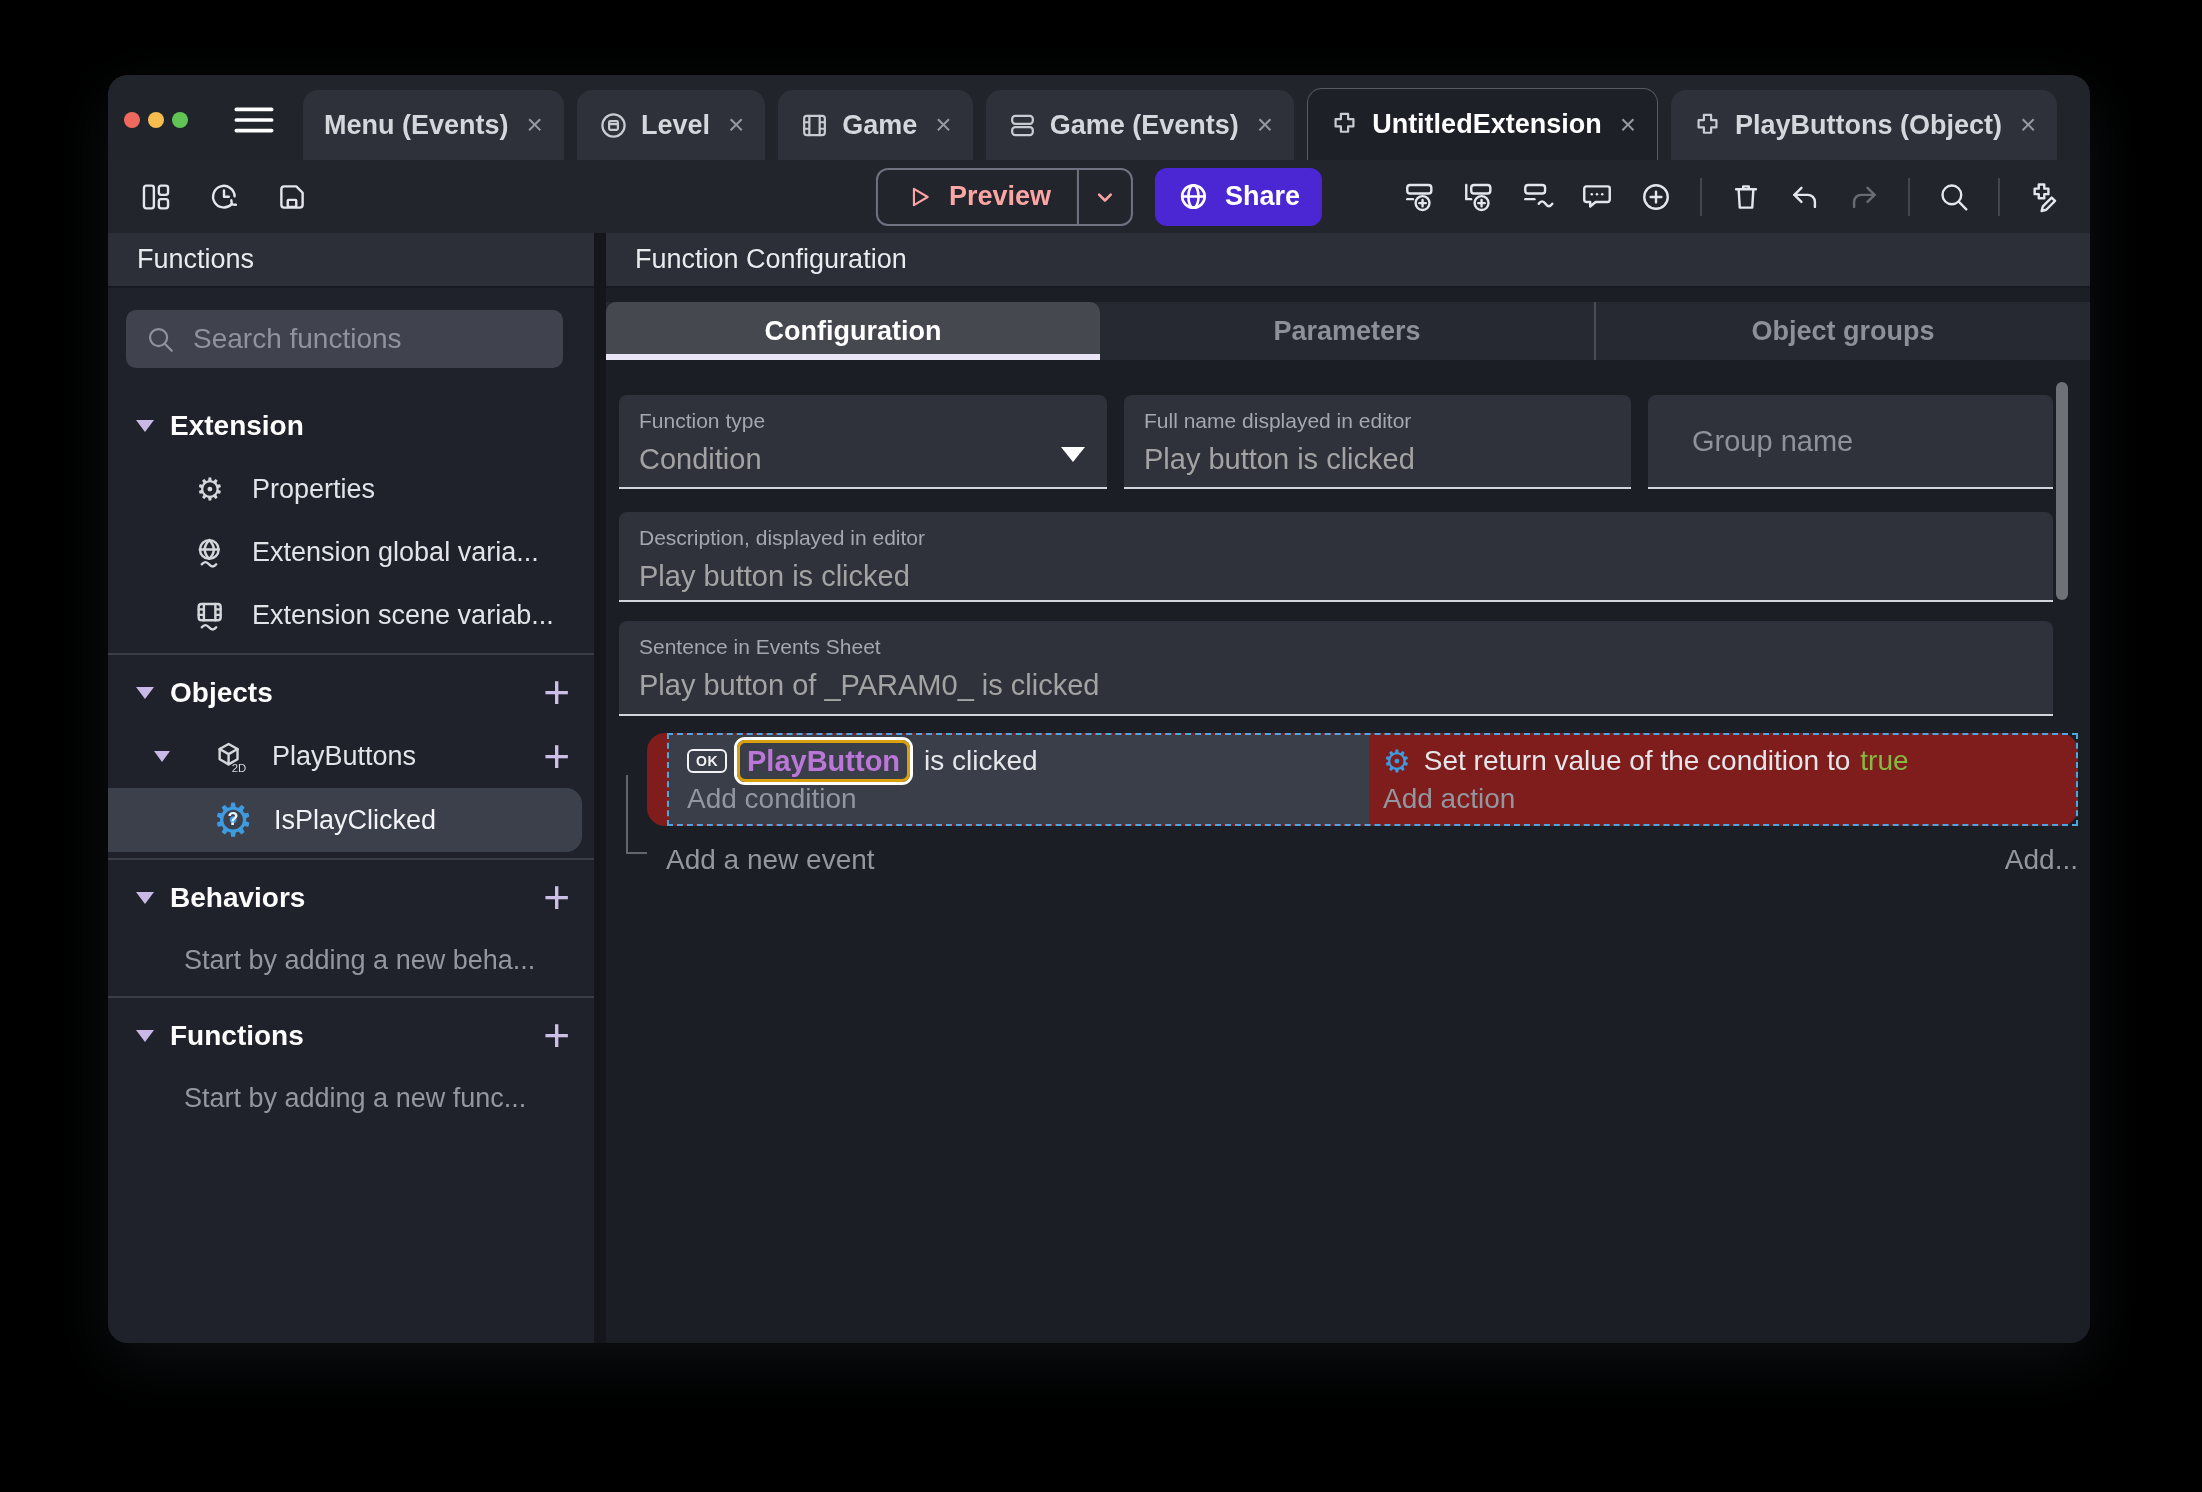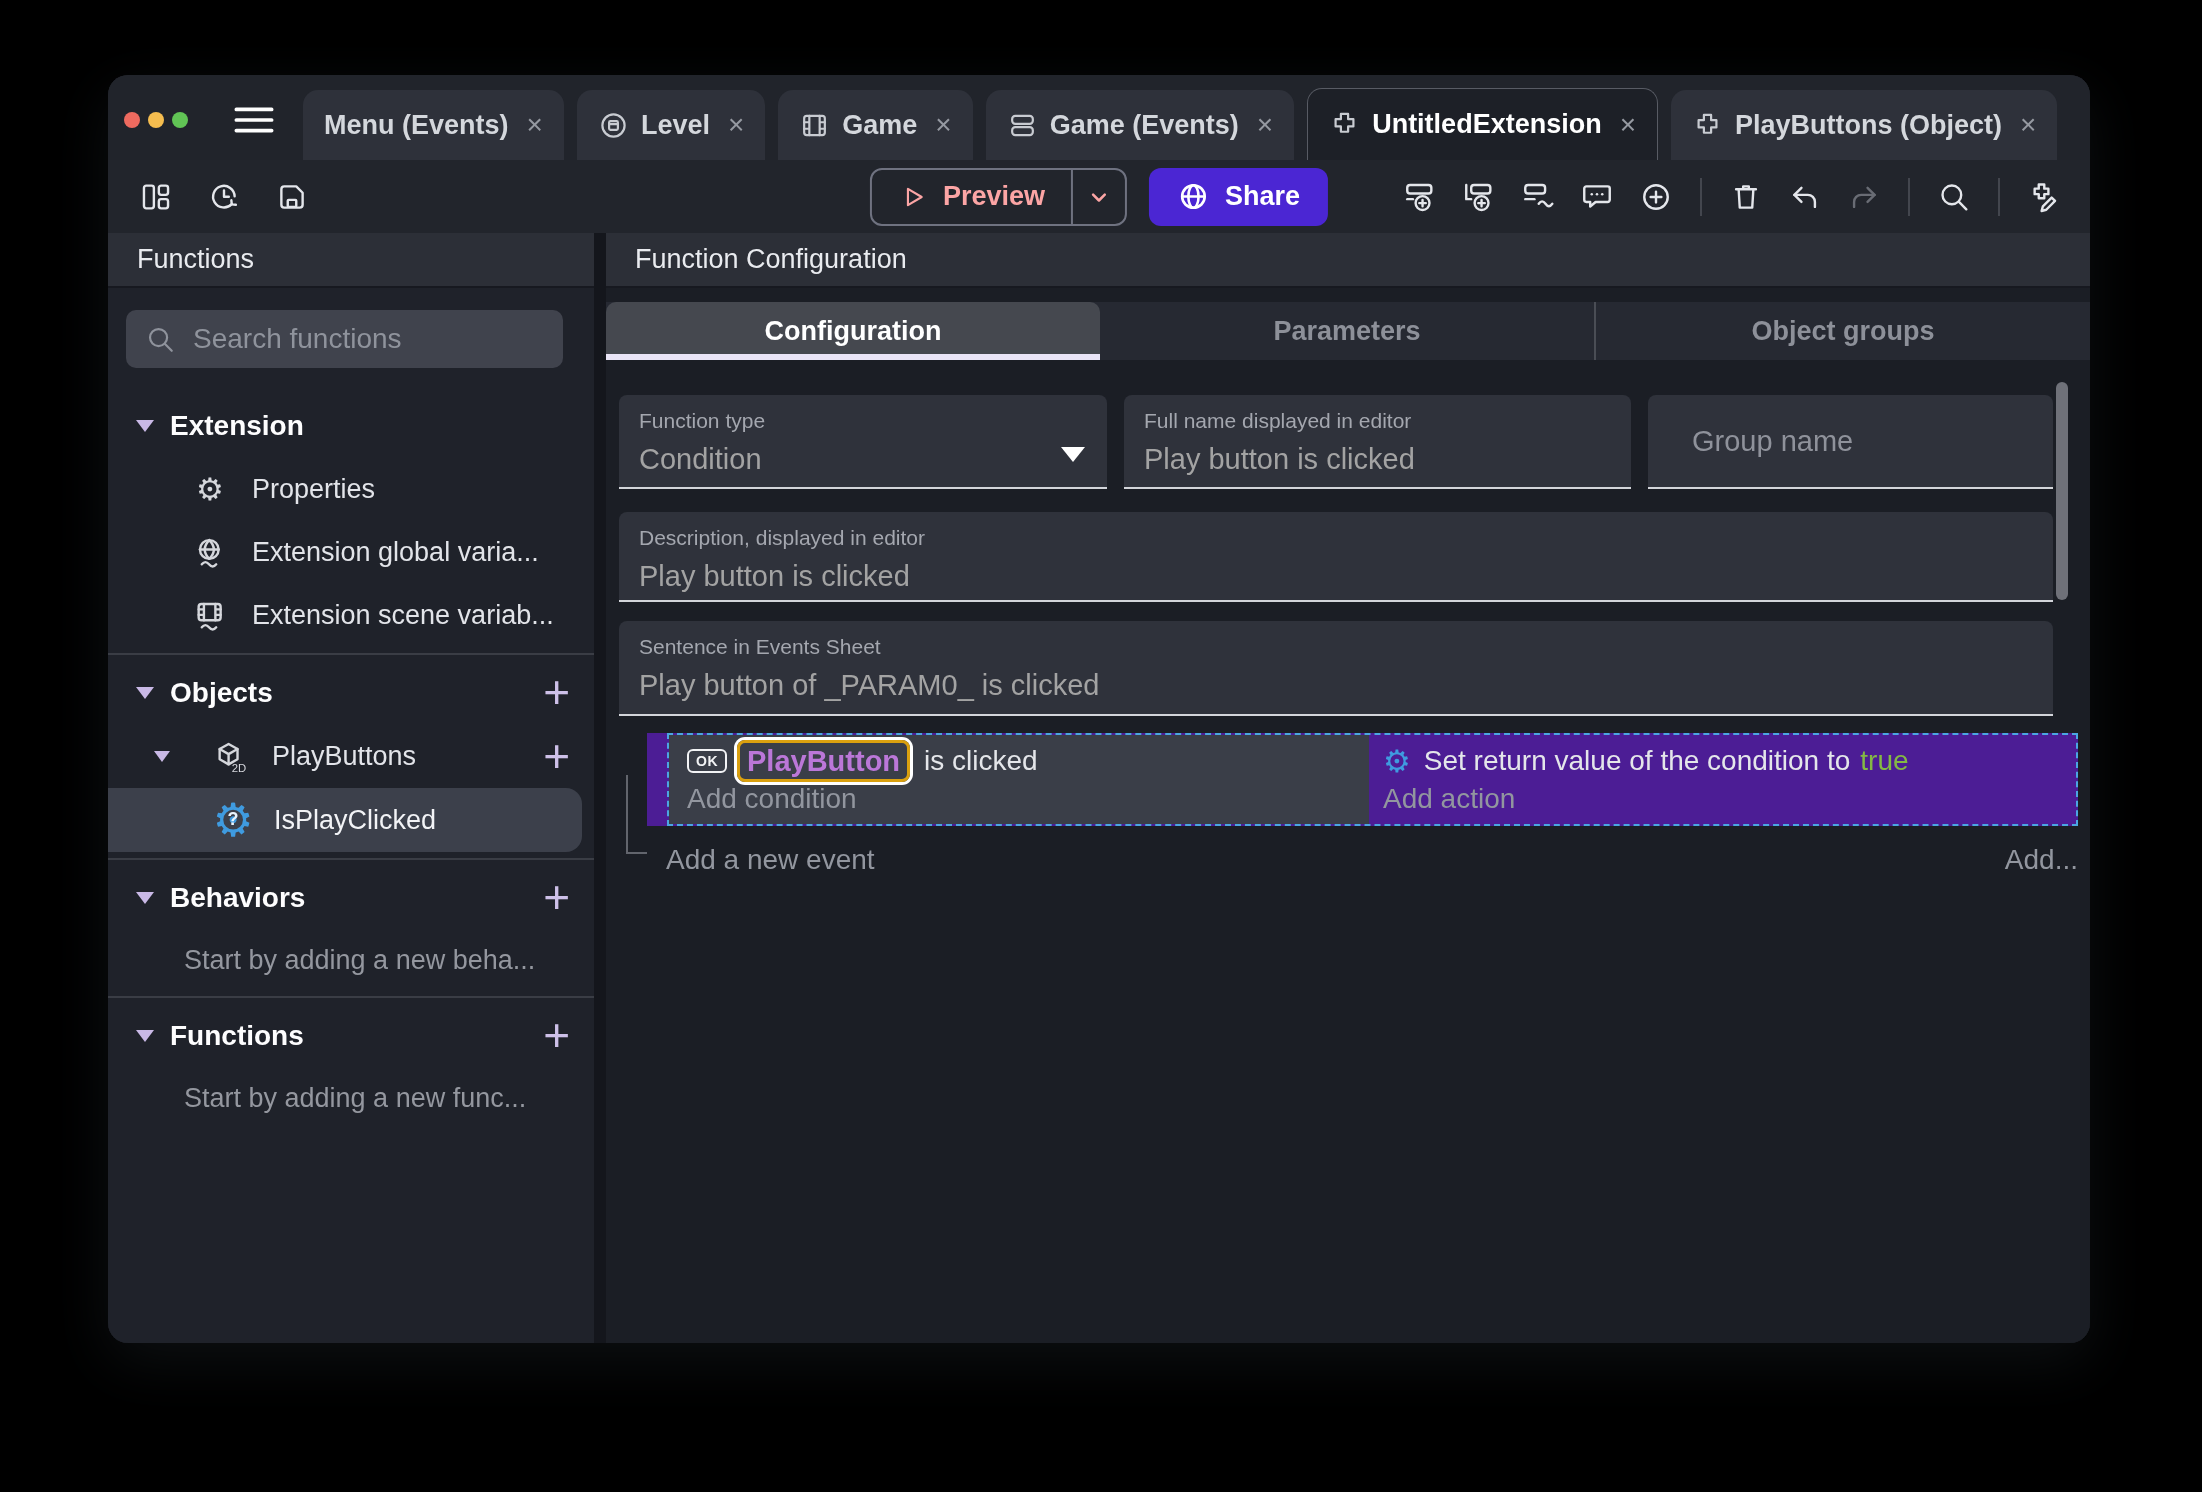--- a/index.html
+++ b/index.html
@@ -24,21 +24,21 @@
 
   
   .toolbar { height:73px; flex:none; position:relative; background:#22252c; }
   .tb-left { position:absolute; left:28px; top:50%; transform:translateY(-50%); display:flex; gap:28px; }
   .tbtn { width:40px; height:40px; display:flex; align-items:center; justify-content:center; color:#e4e6eb; }
   .tbtn svg { width:34px; height:34px; }
   .tb-center { position:absolute; left:50%; top:50%; transform:translate(-50%,-50%); display:flex; gap:22px; align-items:center; }
   .preview-btn { display:flex; align-items:stretch; height:58px; border:2px solid #6f7280; border-radius:12px; color:#fca5a5; overflow:hidden; }
   .preview-main { display:flex; align-items:center; gap:15px; padding:0 26px; font-weight:700; font-size:27px; }
   .preview-arrow { width:54px; display:flex; align-items:center; justify-content:center; border-left:2px solid #6f7280; }
-  .share-btn { display:flex; align-items:center; gap:15px; height:58px; padding:0 28px;
+  .share-btn { display:flex; align-items:center; gap:15px; height:58px; padding:0 22px;
     background:#4b26d3; border-radius:12px; color:#fff; font-weight:700; font-size:27px; }
   .tb-right { position:absolute; right:26px; top:50%; transform:translateY(-50%); display:flex; align-items:center; gap:19px; }
   .vdiv { width:2px; height:38px; background:#43464e; margin:0 5px; }
   .dim { color:#696c74; }
 
   
   .content { flex:1; display:flex; background:#14161c; min-height:0; }
   .sidebar { width:486px; flex:none; background:#1f222a; display:flex; flex-direction:column; }
   .pane-gap { width:12px; flex:none; background:#14161c; }
   .main { flex:1; background:#1b1e25; display:flex; flex-direction:column; position:relative; min-width:0; }
@@ -95,21 +95,21 @@
   .fg input::placeholder { color:#8f929b; }
   .dd-arrow { position:absolute; right:22px; top:56%; width:0; height:0;
     border-left:12px solid transparent; border-right:12px solid transparent; border-top:15px solid #fff; }
   .fwide { margin-top:23px; height:90px; }
   .fsent { margin-top:19px; height:95px; }
 
   .scrollthumb { position:absolute; right:22px; top:149px; width:12px; height:218px; border-radius:6px; background:#6f7179; }
 
   
   .events { margin-top:17px; position:relative; padding:0 12px 0 41px; }
-  .event { background:#4c1d95; padding-left:20px; }
+  .event { background:#7f1d1d; padding-left:20px;border-radius:18px; }
   .ebox { border:2px dashed #4ba6e2; display:flex; min-height:79px; }
   .cond { width:700px; flex:none; background:#3a3e48; padding:6px 0 8px 18px; }
   .act { flex:1; min-width:0; padding:6px 0 8px 14px; }
   .eline1 { display:flex; align-items:center; height:40px; font-size:28px; color:#e4e6ea; white-space:nowrap; }
   .okchip { border:2.5px solid #f2f3f5; border-radius:6px; color:#f2f3f5; font-size:14px; font-weight:700;
     padding:3px 7px; letter-spacing:.5px; line-height:1; flex:none; }
   .objchip { border:3.5px solid #daa00f; box-shadow:0 0 0 3px #fff; border-radius:8px; padding:0 7px;
     margin:0 14px 0 10px; font-size:29px; font-weight:700; color:#bb77d8; line-height:36px; }
   .addline { margin-top:1px; height:34px; display:flex; align-items:center; font-size:28px; color:#92969f; }
   .actgear { font-size:31px; color:#3f9be0; margin-right:13px; line-height:1; }

